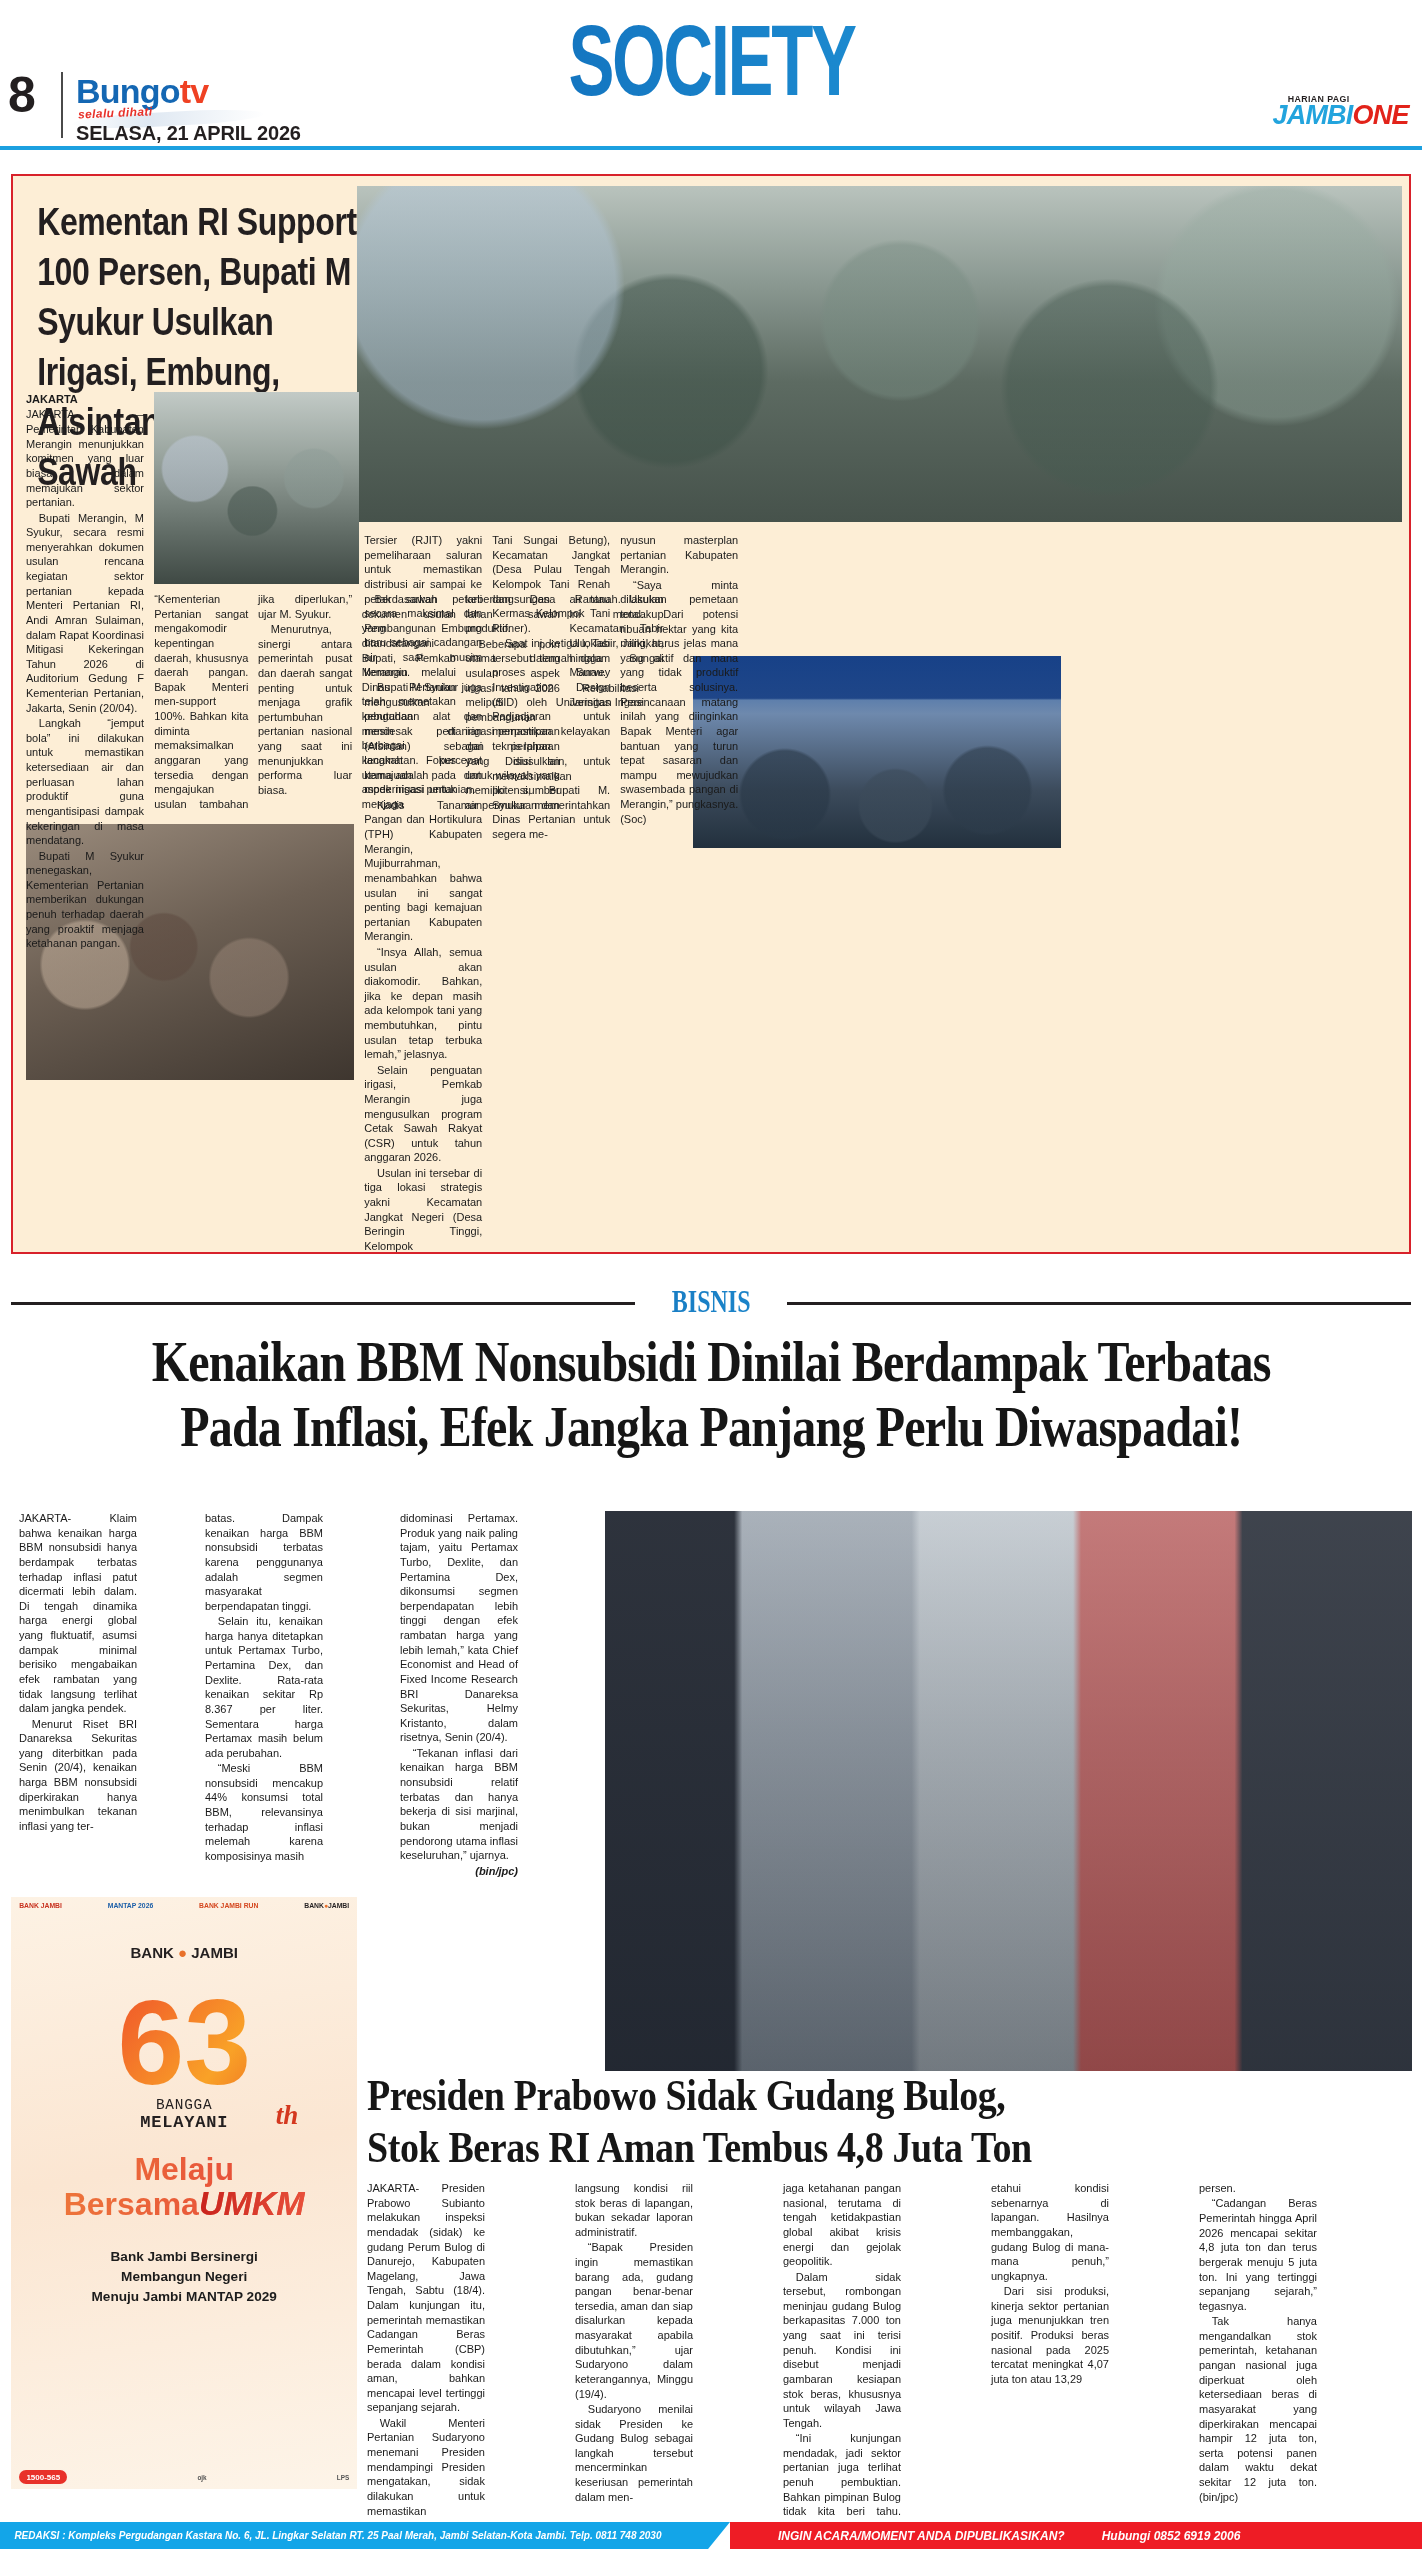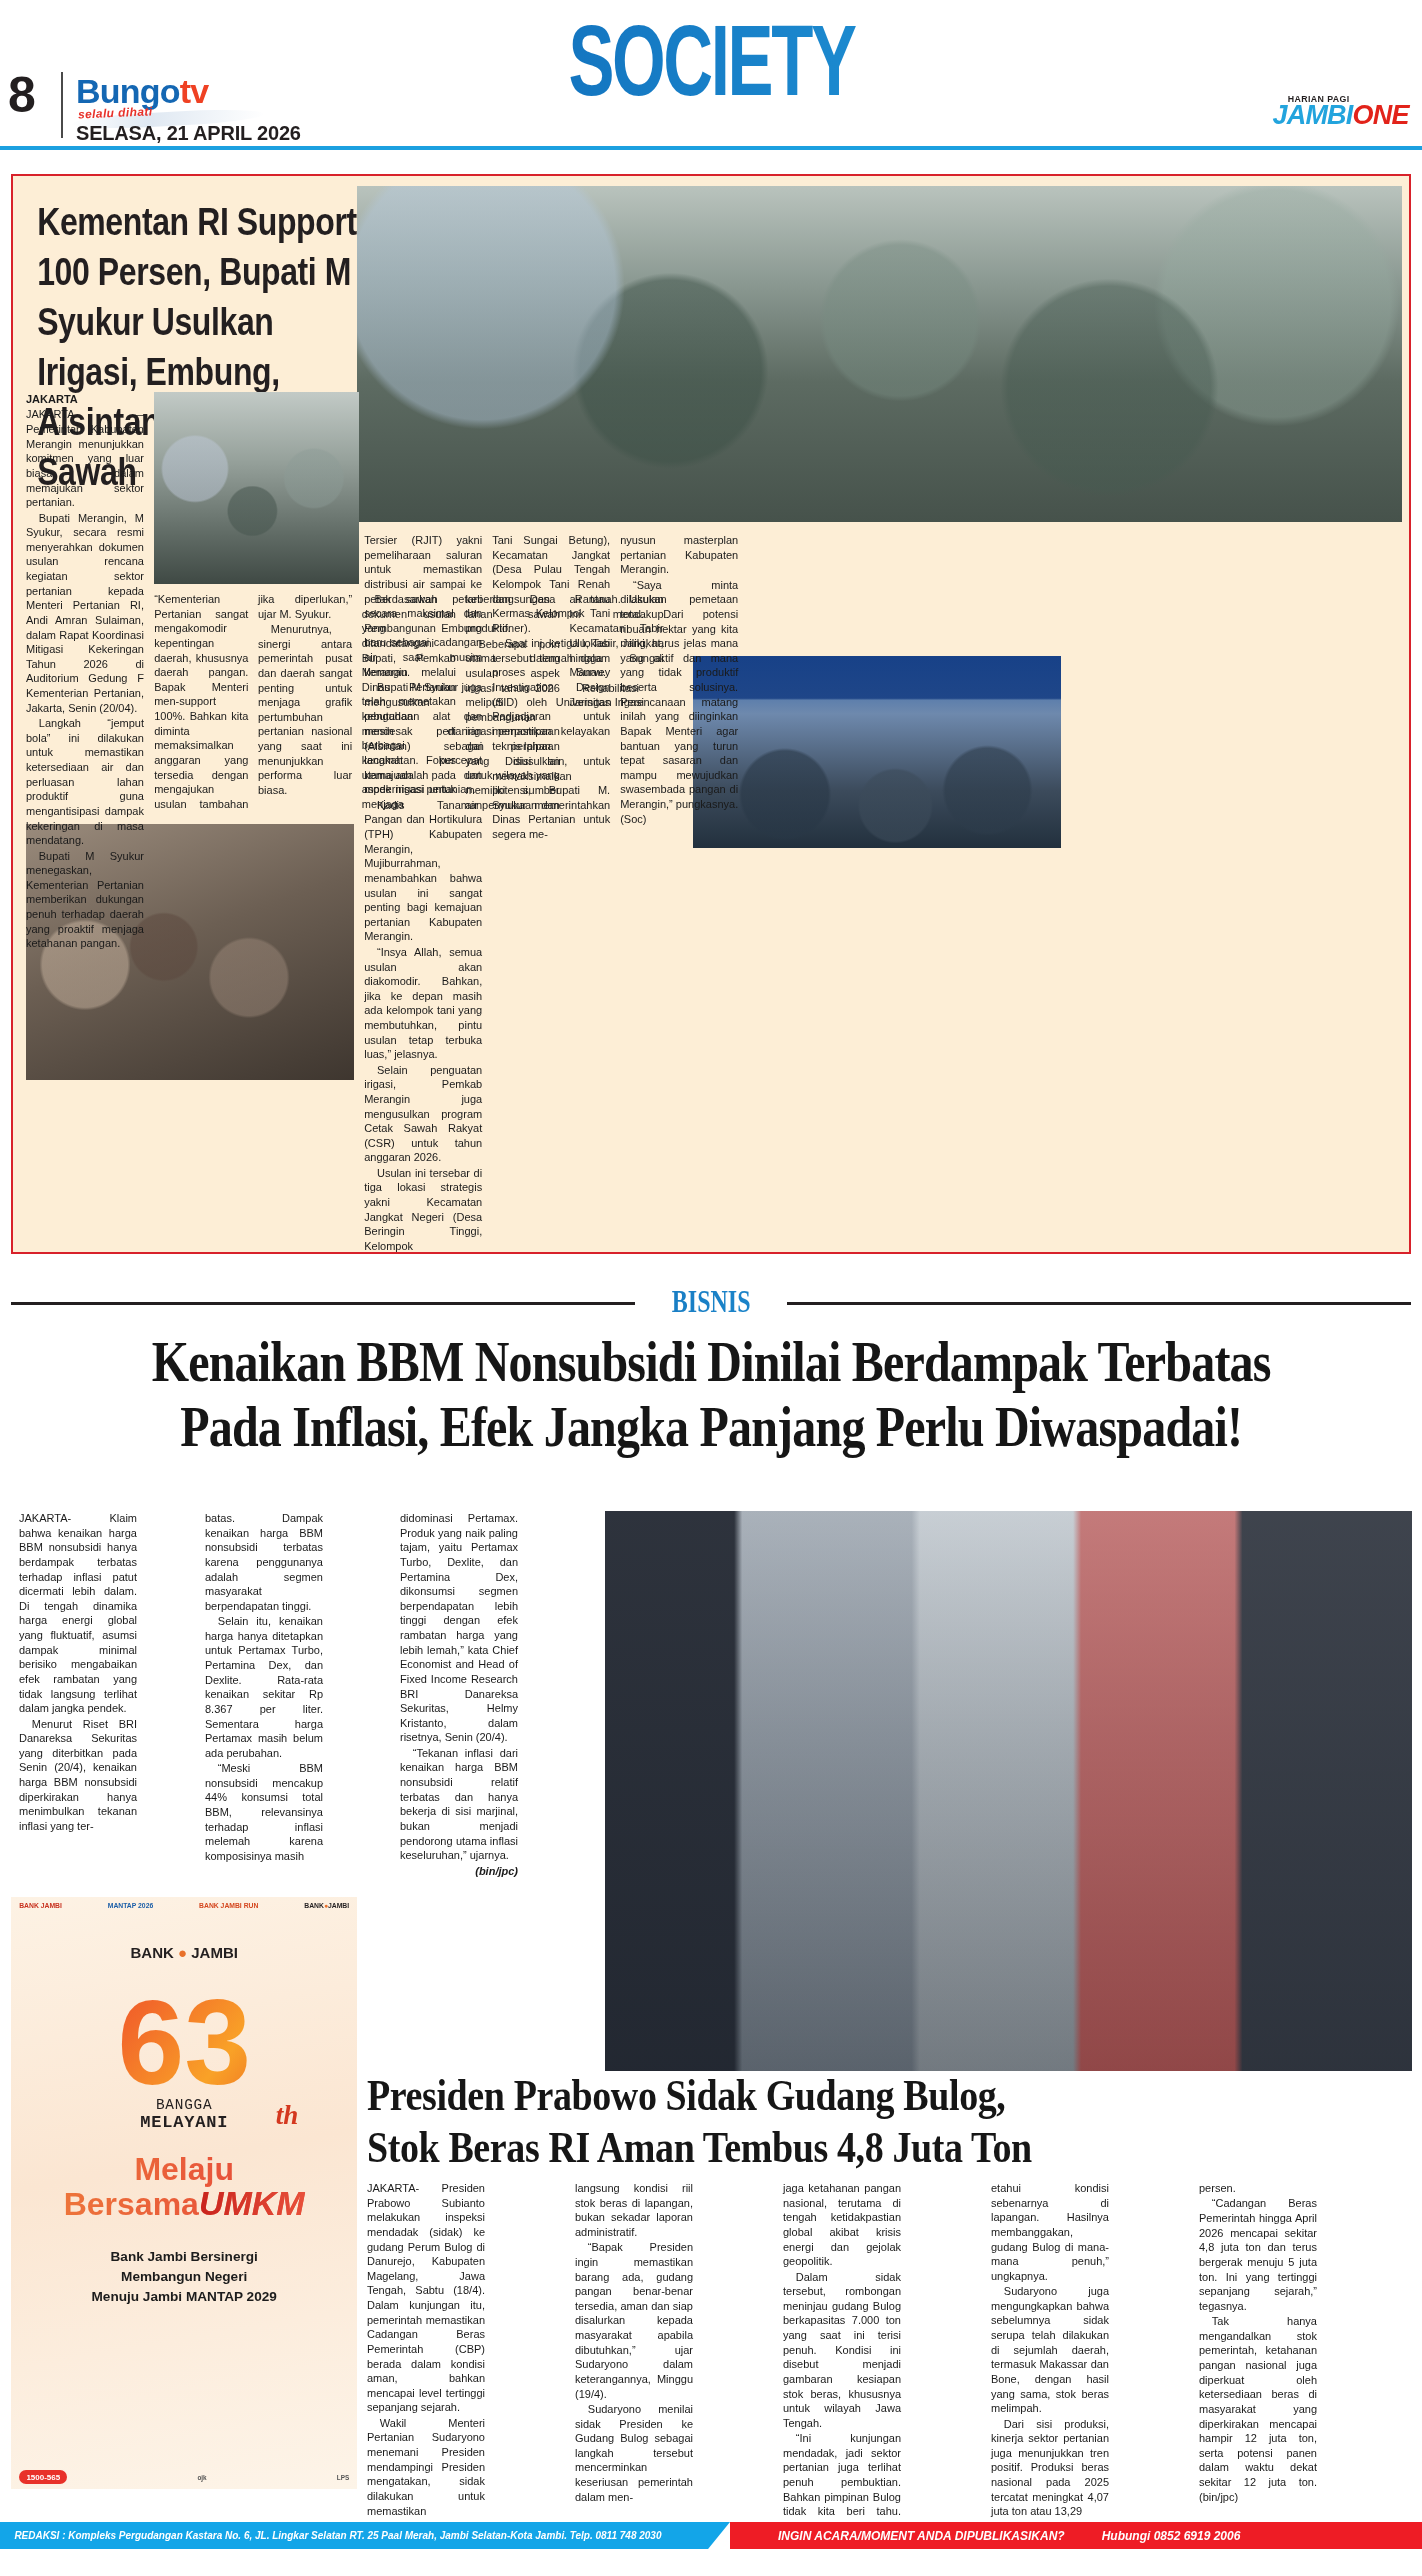--- a/index.html
+++ b/index.html
@@ -295,21 +295,21 @@
     <p>Menurutnya, sinergi antara pemerintah pusat dan daerah sangat penting untuk menjaga grafik pertumbuhan pertanian nasional yang saat ini menunjukkan performa luar biasa.</p>
     <p>Berdasarkan dokumen usulan yang ditandatangani Bupati, Pemkab Merangin melalui Dinas Pertanian telah memetakan kebutuhan mendesak di berbagai kecamatan. Fokus utama adalah pada aspek irigasi untuk menjaga keberlangsungan lahan sawah produktif.</p>
     <p>Beberapa poin utama dalam usulan aspek irigasi tahun 2026 meliputi pembangunan irigasi perpompaan dan perpipaan yang diusulkan untuk wilayah yang memiliki sumber air permukaan dan air tanah. Usulan ini mencakup Kecamatan Tabir Ulu, Tabir, Jangkat, hingga Sungai Manau.</p>
     <p>Rehabilitasi Jaringan Irigasi</p>
   </div>
 
   <div class="col" style="position:absolute;left:351px;top:357px;width:118px;">
     <p class="first">Tersier (RJIT) yakni pemeliharaan saluran untuk memastikan distribusi air sampai ke petak sawah petani secara maksimal dan Pembangunan Embung baru sebagai cadangan air saat musim kemarau.</p>
     <p>Bupati M Syukur juga mengusulkan pengadaan alat dan mesin pertanian (Alsintan) sebagai langkah percepat kemajuan dan modernisasi pertanian.</p>
     <p>Kadis Tanaman Pangan dan Hortikulura (TPH) Kabupaten Merangin, Mujiburrahman, menambahkan bahwa usulan ini sangat penting bagi kemajuan pertanian Kabupaten Merangin.</p>
-    <p>“Insya Allah, semua usulan akan diakomodir. Bahkan, jika ke depan masih ada kelompok tani yang membutuhkan, pintu usulan tetap terbuka luas,” jelasnya.</p>
+    <p>“Insya Allah, semua usulan akan diakomodir. Bahkan, jika ke depan masih ada kelompok tani yang membutuhkan, pintu usulan tetap terbuka lemah,” jelasnya.</p>
     <p>Selain penguatan irigasi, Pemkab Merangin juga mengusulkan program Cetak Sawah Rakyat (CSR) untuk tahun anggaran 2026.</p>
     <p>Usulan ini tersebar di tiga lokasi strategis yakni Kecamatan Jangkat Negeri (Desa Beringin Tinggi, Kelompok</p>
   </div>
 
   <div class="col" style="position:absolute;left:479px;top:357px;width:118px;">
     <p class="first">Tani Sungai Betung), Kecamatan Jangkat (Desa Pulau Tengah Kelompok Tani Renah dan Desa Rantau Kermas Kelompok Tani Pioner).</p>
     <p>Saat ini, ketiga lokasi tersebut tengah dalam proses Survey Investigation Design (SID) oleh Universitas Padjadjaran untuk memastikan kelayakan teknis lahan.</p>
     <p>Disisi lain, untuk memaksimalkan potensi, Bupati M. Syukur memerintahkan Dinas Pertanian untuk segera me-</p>
   </div>
 
@@ -410,21 +410,20 @@
   <p>“Bapak Presiden ingin memastikan barang ada, gudang pangan benar-benar tersedia, aman dan siap disalurkan kepada masyarakat apabila dibutuhkan,” ujar Sudaryono dalam keterangannya, Minggu (19/4).</p>
   <p>Sudaryono menilai sidak Presiden ke Gudang Bulog sebagai langkah tersebut mencerminkan keseriusan pemerintah dalam men-</p>
 </div>
 <div class="col" style="position:absolute;left:783px;top:2181px;width:118px;">
   <p class="first">jaga ketahanan pangan nasional, terutama di tengah ketidakpastian global akibat krisis energi dan gejolak geopolitik.</p>
   <p>Dalam sidak tersebut, rombongan meninjau gudang Bulog berkapasitas 7.000 ton yang saat ini terisi penuh. Kondisi ini disebut menjadi gambaran kesiapan stok beras, khususnya untuk wilayah Jawa Tengah.</p>
   <p>“Ini kunjungan mendadak, jadi sektor pertanian juga terlihat penuh pembuktian. Bahkan pimpinan Bulog tidak kita beri tahu. Tujuannya agar kita meng-</p>
 </div>
 <div class="col" style="position:absolute;left:991px;top:2181px;width:118px;">
   <p class="first">etahui kondisi sebenarnya di lapangan. Hasilnya membanggakan, gudang Bulog di mana-mana penuh,” ungkapnya.</p>
-  <p>Sudaryono juga mengungkapkan bahwa sebelumnya sidak serupa telah dilakukan di sejumlah daerah, termasuk Makassar dan Bone, dengan hasil yang sama, stok beras melimpah.</p>
   <p>Dari sisi produksi, kinerja sektor pertanian juga menunjukkan tren positif. Produksi beras nasional pada 2025 tercatat meningkat 4,07 juta ton atau 13,29</p>
 </div>
 <div class="col" style="position:absolute;left:1199px;top:2181px;width:118px;">
   <p class="first">persen.</p>
   <p>“Cadangan Beras Pemerintah hingga April 2026 mencapai sekitar 4,8 juta ton dan terus bergerak menuju 5 juta ton. Ini yang tertinggi sepanjang sejarah,” tegasnya.</p>
   <p>Tak hanya mengandalkan stok pemerintah, ketahanan pangan nasional juga diperkuat oleh ketersediaan beras di masyarakat yang diperkirakan mencapai hampir 12 juta ton, serta potensi panen dalam waktu dekat sekitar 12 juta ton. (bin/jpc)</p>
 </div>
 
 <div class="footer">
   <div class="foot-left">REDAKSI : Kompleks Pergudangan Kastara No. 6, JL. Lingkar Selatan RT. 25 Paal Merah, Jambi Selatan-Kota Jambi. Telp. 0811 748 2030</div>

